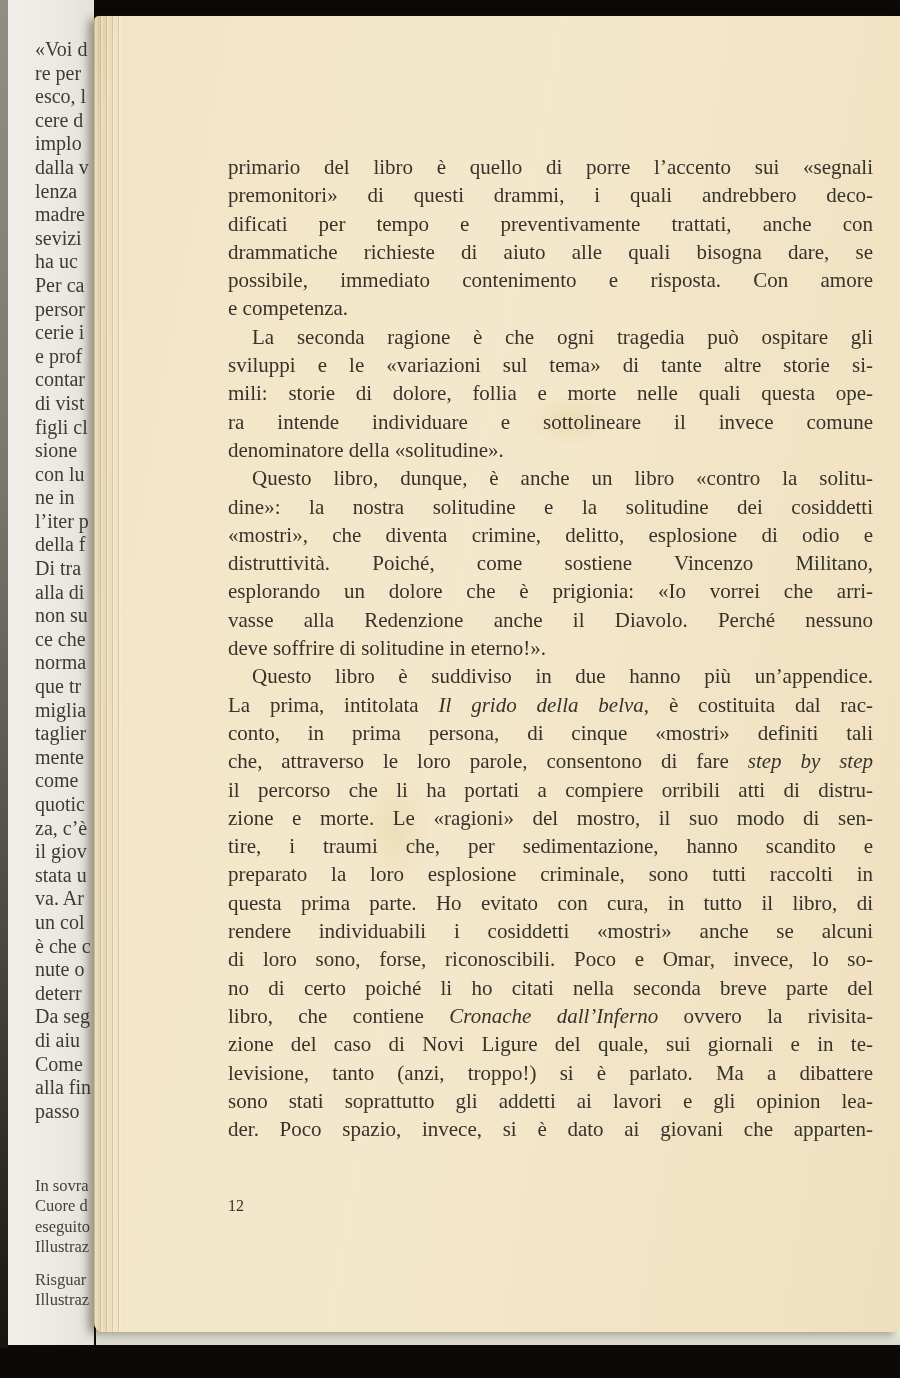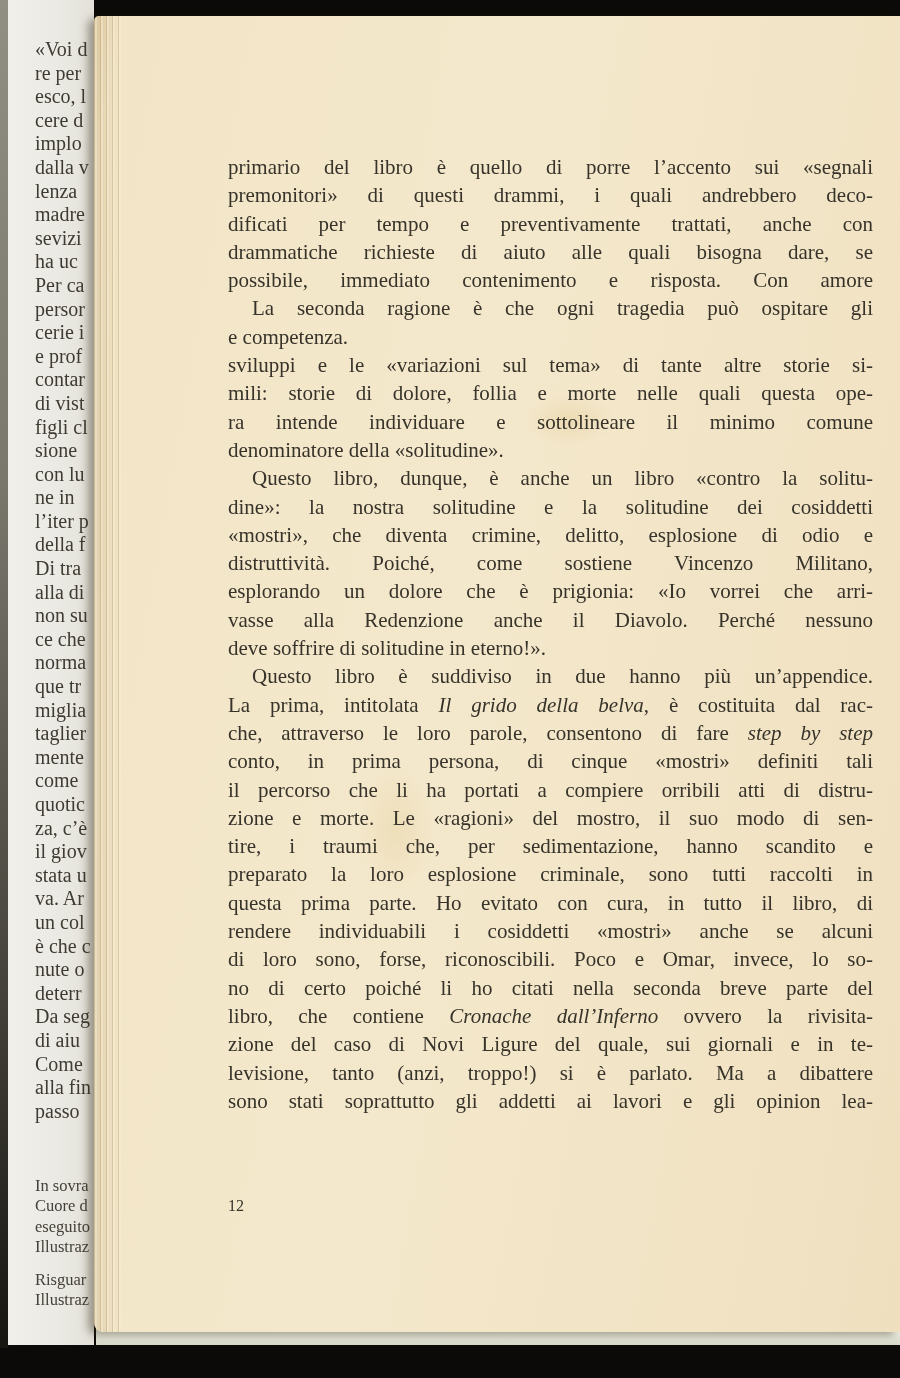--- a/index.html
+++ b/index.html
@@ -122,55 +122,56 @@
     <div class="edge-stripes"></div>
     <div class="stain stain-1"></div>
     <div class="stain stain-2"></div>
 
     <div class="text-block">
       <div class="ml j">primario del libro è quello di porre l’accento sui «segnali</div>
       <div class="ml j">premonitori» di questi drammi, i quali andrebbero deco-</div>
       <div class="ml j">dificati per tempo e preventivamente trattati, anche con</div>
       <div class="ml j">drammatiche richieste di aiuto alle quali bisogna dare, se</div>
       <div class="ml j">possibile, immediato contenimento e risposta. Con amore</div>
+      <div class="ml">e competenza.</div>
       <div class="ml j ind">La seconda ragione è che ogni tragedia può ospitare gli</div>
-      <div class="ml">e competenza.</div>
       <div class="ml j">sviluppi e le «variazioni sul tema» di tante altre storie si-</div>
       <div class="ml j">mili: storie di dolore, follia e morte nelle quali questa ope-</div>
-      <div class="ml j">ra intende individuare e sottolineare il minimo comune</div>
+      <div class="ml j">ra intende individuare e sottolineare il invece comune</div>
       <div class="ml">denominatore della «solitudine».</div>
       <div class="ml j ind">Questo libro, dunque, è anche un libro «contro la solitu-</div>
       <div class="ml j">dine»: la nostra solitudine e la solitudine dei cosiddetti</div>
       <div class="ml j">«mostri», che diventa crimine, delitto, esplosione di odio e</div>
       <div class="ml j">distruttività. Poiché, come sostiene Vincenzo Militano,</div>
       <div class="ml j">esplorando un dolore che è prigionia: «Io vorrei che arri-</div>
       <div class="ml j">vasse alla Redenzione anche il Diavolo. Perché nessuno</div>
       <div class="ml">deve soffrire di solitudine in eterno!».</div>
       <div class="ml j ind">Questo libro è suddiviso in due hanno più un’appendice.</div>
       <div class="ml j">
         <span>La prima, intitolata </span><span class="it">Il grido della belva</span><span>, è costituita dal rac-</span>
       </div>
+      <div class="ml j">conto, in prima persona, di cinque «mostri» definiti tali</div>
       <div class="ml j">
         <span>che, attraverso le loro parole, consentono di fare </span><span class="it">step by step</span><span></span>
       </div>
-      <div class="ml j">conto, in prima persona, di cinque «mostri» definiti tali</div>
       <div class="ml j">il percorso che li ha portati a compiere orribili atti di distru-</div>
       <div class="ml j">zione e morte. Le «ragioni» del mostro, il suo modo di sen-</div>
       <div class="ml j">tire, i traumi che, per sedimentazione, hanno scandito e</div>
       <div class="ml j">preparato la loro esplosione criminale, sono tutti raccolti in</div>
       <div class="ml j">questa prima parte. Ho evitato con cura, in tutto il libro, di</div>
       <div class="ml j">rendere individuabili i cosiddetti «mostri» anche se alcuni</div>
       <div class="ml j">di loro sono, forse, riconoscibili. Poco e Omar, invece, lo so-</div>
       <div class="ml j">no di certo poiché li ho citati nella seconda breve parte del</div>
       <div class="ml j">
         <span>libro, che contiene </span><span class="it">Cronache dall’Inferno</span><span> ovvero la rivisita-</span>
       </div>
       <div class="ml j">zione del caso di Novi Ligure del quale, sui giornali e in te-</div>
       <div class="ml j">levisione, tanto (anzi, troppo!) si è parlato. Ma a dibattere</div>
       <div class="ml j">sono stati soprattutto gli addetti ai lavori e gli opinion lea-</div>
+      <div class="ml j">der. Poco spazio, invece, si è dato ai giovani che apparten-</div>
     </div>
 
     <div class="page-num">12</div>
   </div>
 
   <div class="left-edge"></div>
 
 </div>
 
 </body></html>

